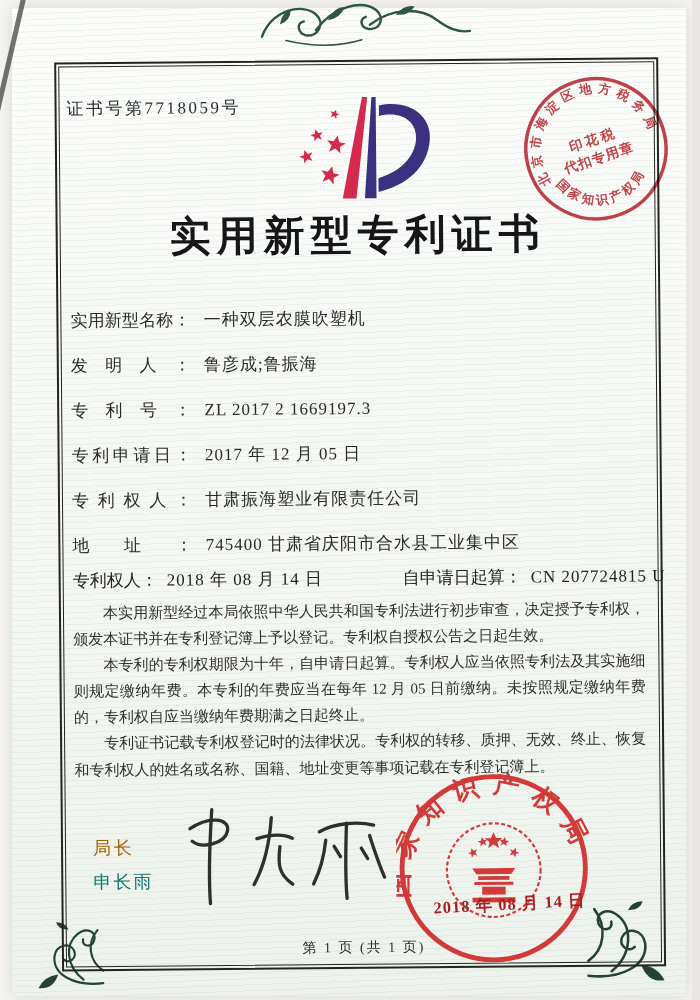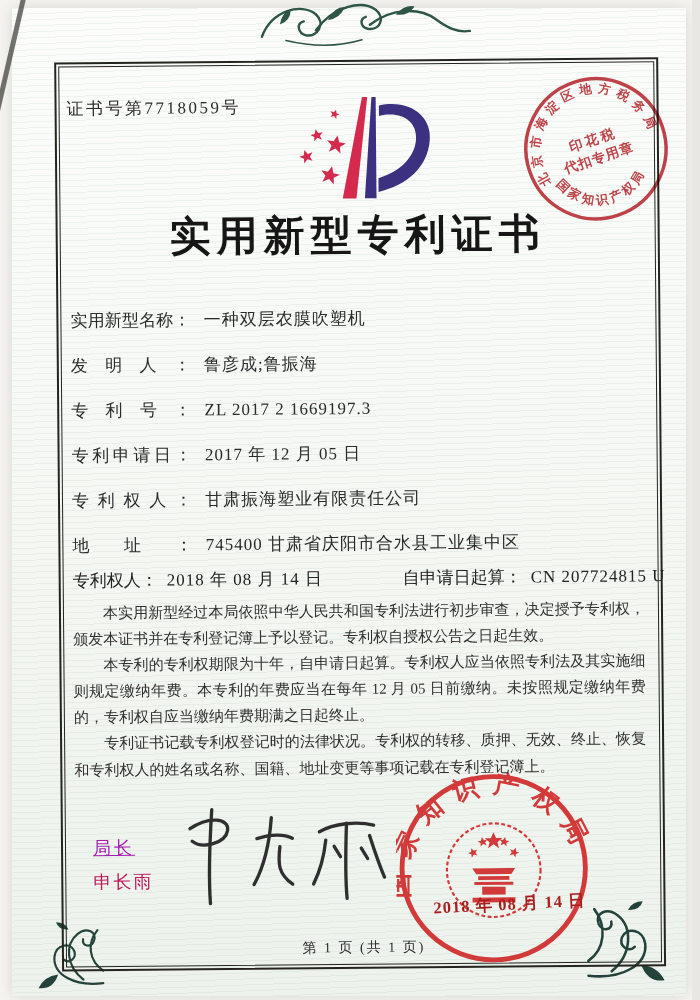--- a/index.html
+++ b/index.html
@@ -22,22 +22,22 @@
          font-size:41px;font-weight:bold;letter-spacing:6px;color:#161616;}
   .fields{position:absolute;left:12px;top:246px;right:24px;font-size:17px;color:#2a2a2a;}
   .frow{margin-bottom:24px;line-height:21px;white-space:nowrap;}
   .flabel{display:inline-block;width:120px;text-align:justify;text-align-last:justify;}
   .fvalue{margin-left:9px;letter-spacing:1px;}
   .grant-row{position:absolute;left:12px;top:506px;right:10px;font-size:17px;line-height:21px;white-space:nowrap;}
   .grant-right{position:absolute;left:330px;top:0;}
   .paras{position:absolute;left:12px;top:536px;right:16px;font-size:15px;line-height:1.74;
          text-align:justify;color:#30302e;}
   .paras p{margin:0;text-indent:2em;}
-  .sig-role{position:absolute;left:30px;top:772px;font-size:18px;letter-spacing:3px;color:#a21caf;text-decoration:underline;}
-  .sig-name{position:absolute;left:30px;top:806px;font-size:18px;letter-spacing:2px;color:#be185d;}
+  .sig-role{position:absolute;left:30px;top:772px;font-size:18px;letter-spacing:3px;color:#a16207;}
+  .sig-name{position:absolute;left:30px;top:806px;font-size:18px;letter-spacing:2px;color:#0f766e;}
   .sig-svg{position:absolute;left:100px;top:740px;width:240px;height:105px;}
   .main-seal{position:absolute;left:333px;top:710px;width:195px;height:195px;
          mix-blend-mode:multiply;opacity:.92;}
   .seal-date{position:absolute;left:340px;top:833px;width:212px;text-align:center;
          font-size:16.5px;font-weight:bold;color:#a81f1f;letter-spacing:1px;
          transform:rotate(-2.5deg);z-index:6;}
   .tax-stamp{position:absolute;left:464px;top:14px;width:150px;height:150px;
          transform:rotate(-18deg);mix-blend-mode:multiply;opacity:.88;}
   .footer{position:absolute;left:0;bottom:10px;width:100%;text-align:center;
          font-size:14px;letter-spacing:2px;color:#2c2c2c;}

